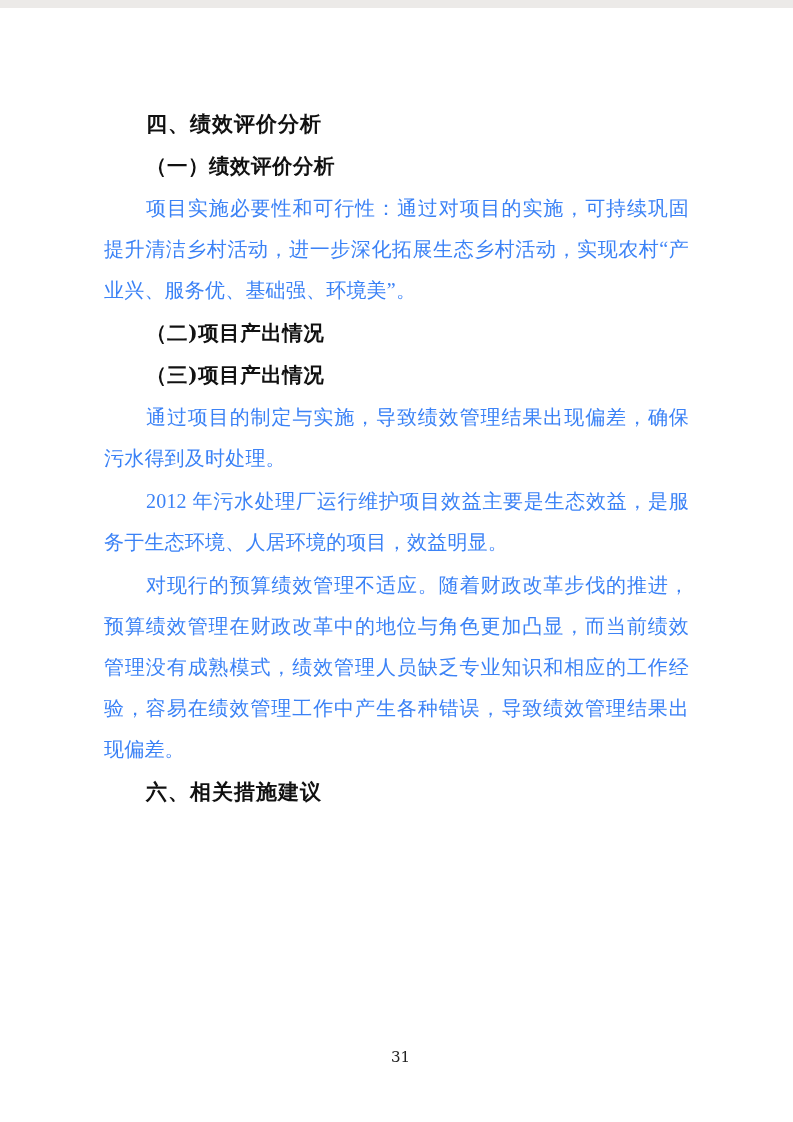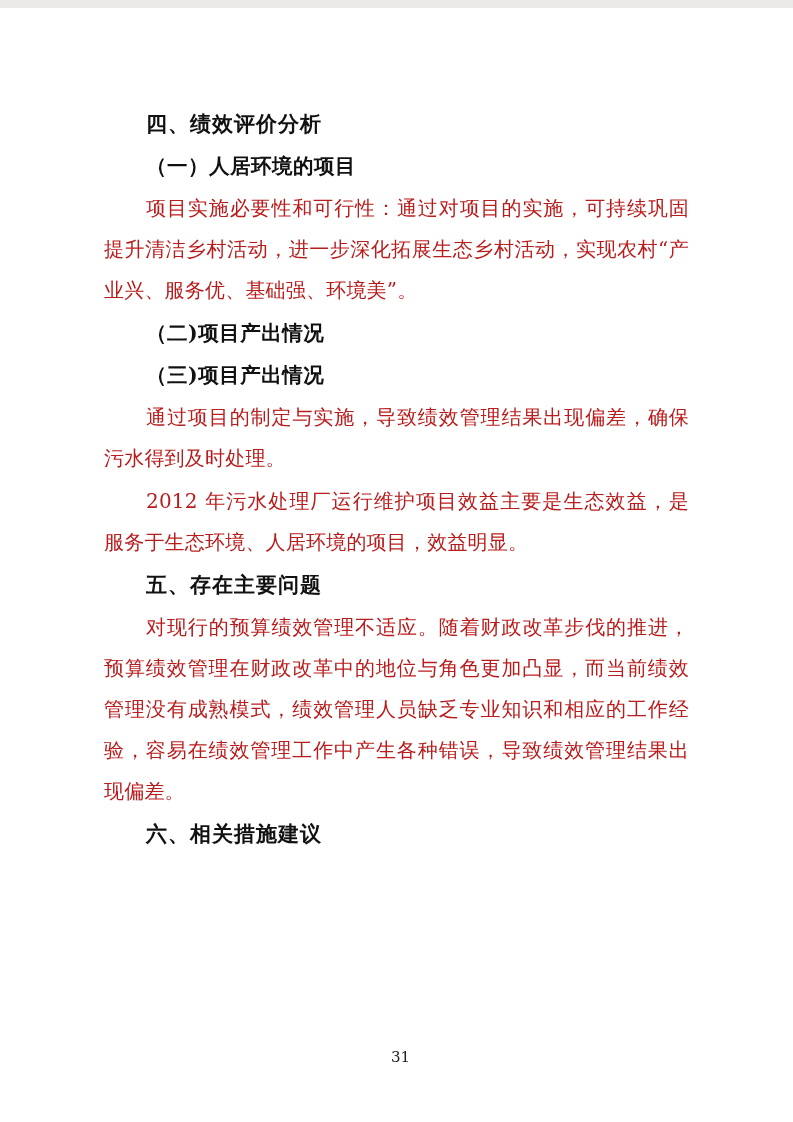--- a/index.html
+++ b/index.html
@@ -45,56 +45,56 @@
     color: #111;
   }
   p.body {
     font-size: 20px;
     line-height: 41px;
     margin: 0 0 2px 0;
     text-indent: 42px;
     text-align: justify;
     text-justify: inter-ideograph;
     letter-spacing: 0.2px;
-    color: #b91c1c;
+    color: #3b82f6;
+    font-family: Liberation Serif, serif;
   }
   .page-number {
     position: absolute;
     left: 8px;
     right: 0;
     top: 1040px;
     text-align: center;
     font-size: 15px;
     font-family: "DejaVu Serif", "Liberation Serif", serif;
     color: #222;
   }
 </style>
 </head>
 <body>
 
 <div class="page">
   <div class="content">
 
     <h2 class="h-section">四、绩效评价分析</h2>
 
-    <h3 class="h-sub">（一）人居环境的项目</h3>
+    <h3 class="h-sub">（一）绩效评价分析</h3>
 
     <p class="body">项目实施必要性和可行性：通过对项目的实施，可持续巩固提升清洁乡村活动，进一步深化拓展生态乡村活动，实现农村“产业兴、服务优、基础强、环境美”。</p>
 
     <h3 class="h-sub">（二)项目产出情况</h3>
 
 
     <h3 class="h-sub">（三)项目产出情况</h3>
 
     <p class="body">通过项目的制定与实施，导致绩效管理结果出现偏差，确保污水得到及时处理。</p>
 
 
     <p class="body">2012 年污水处理厂运行维护项目效益主要是生态效益，是服务于生态环境、人居环境的项目，效益明显。</p>
 
-    <h2 class="h-section">五、存在主要问题</h2>
 
     <p class="body">对现行的预算绩效管理不适应。随着财政改革步伐的推进，预算绩效管理在财政改革中的地位与角色更加凸显，而当前绩效管理没有成熟模式，绩效管理人员缺乏专业知识和相应的工作经验，容易在绩效管理工作中产生各种错误，导致绩效管理结果出现偏差。</p>
 
     <h2 class="h-section">六、相关措施建议</h2>
 
   </div>
 
   <div class="page-number">31</div>
 </div>
 

